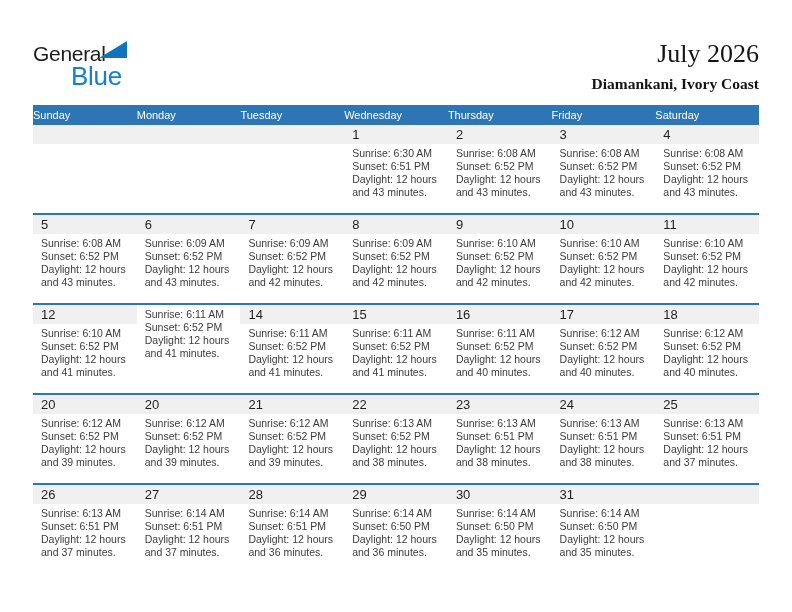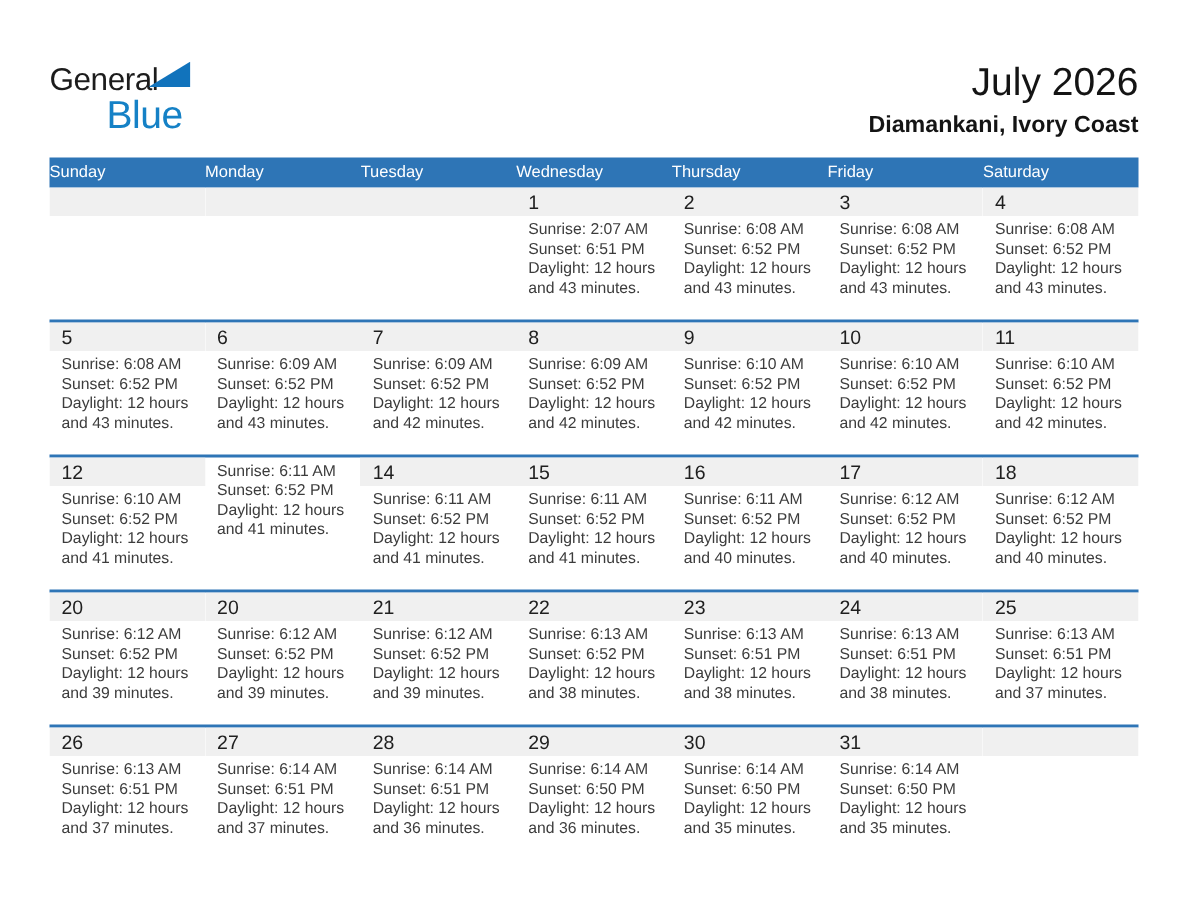--- a/index.html
+++ b/index.html
@@ -21,21 +21,21 @@
     position:absolute; left:66px; top:1px;
     width:28px; height:17px;
     background:var(--logo-triangle-blue);
     clip-path:polygon(0% 100%, 100% 0%, 100% 100%);
   }
   .logo-blue {
     position:absolute; left:38px; top:21px;
     font-size:26px; letter-spacing:-0.3px; color:var(--logo-text-blue); font-weight:400;
   }
   
-  .title-block { position:absolute; top:40px; right:33px; text-align:right; }
+  .title-block { position:absolute; top:40px; right:33px; text-align:right;font-family:Liberation Serif, serif; }
   .title-block h1 { font-size:26px; font-weight:400; color:#141414; line-height:28px; }
   .title-block h2 { font-size:15.5px; font-weight:600; color:#141414; margin-top:7px; }
   
   .calendar { position:absolute; left:33px; top:105px; width:726px; }
   .weekday-row { display:flex; height:20px; background:var(--header-blue); }
   .weekday-cell {
     flex:1 1 0; color:#ffffff; font-size:11px; line-height:20px;
     padding-left:0; overflow:hidden; white-space:nowrap;
   }
   .week-row { display:flex; height:90px; border-top:2px solid var(--header-blue); }
@@ -98,21 +98,21 @@
             <div class="day-num"></div>
             <div class="day-details">
               <div class="detail-line"></div>
               <div class="detail-line"></div>
               <div class="detail-line"></div>
             </div>
           </div>
           <div class="day-cell">
             <div class="day-num">1</div>
             <div class="day-details">
-              <div class="detail-line">Sunrise: 2:07 AM</div>
+              <div class="detail-line">Sunrise: 6:30 AM</div>
               <div class="detail-line">Sunset: 6:51 PM</div>
               <div class="detail-line">Daylight: 12 hours and 43 minutes.</div>
             </div>
           </div>
           <div class="day-cell">
             <div class="day-num">2</div>
             <div class="day-details">
               <div class="detail-line">Sunrise: 6:08 AM</div>
               <div class="detail-line">Sunset: 6:52 PM</div>
               <div class="detail-line">Daylight: 12 hours and 43 minutes.</div>

